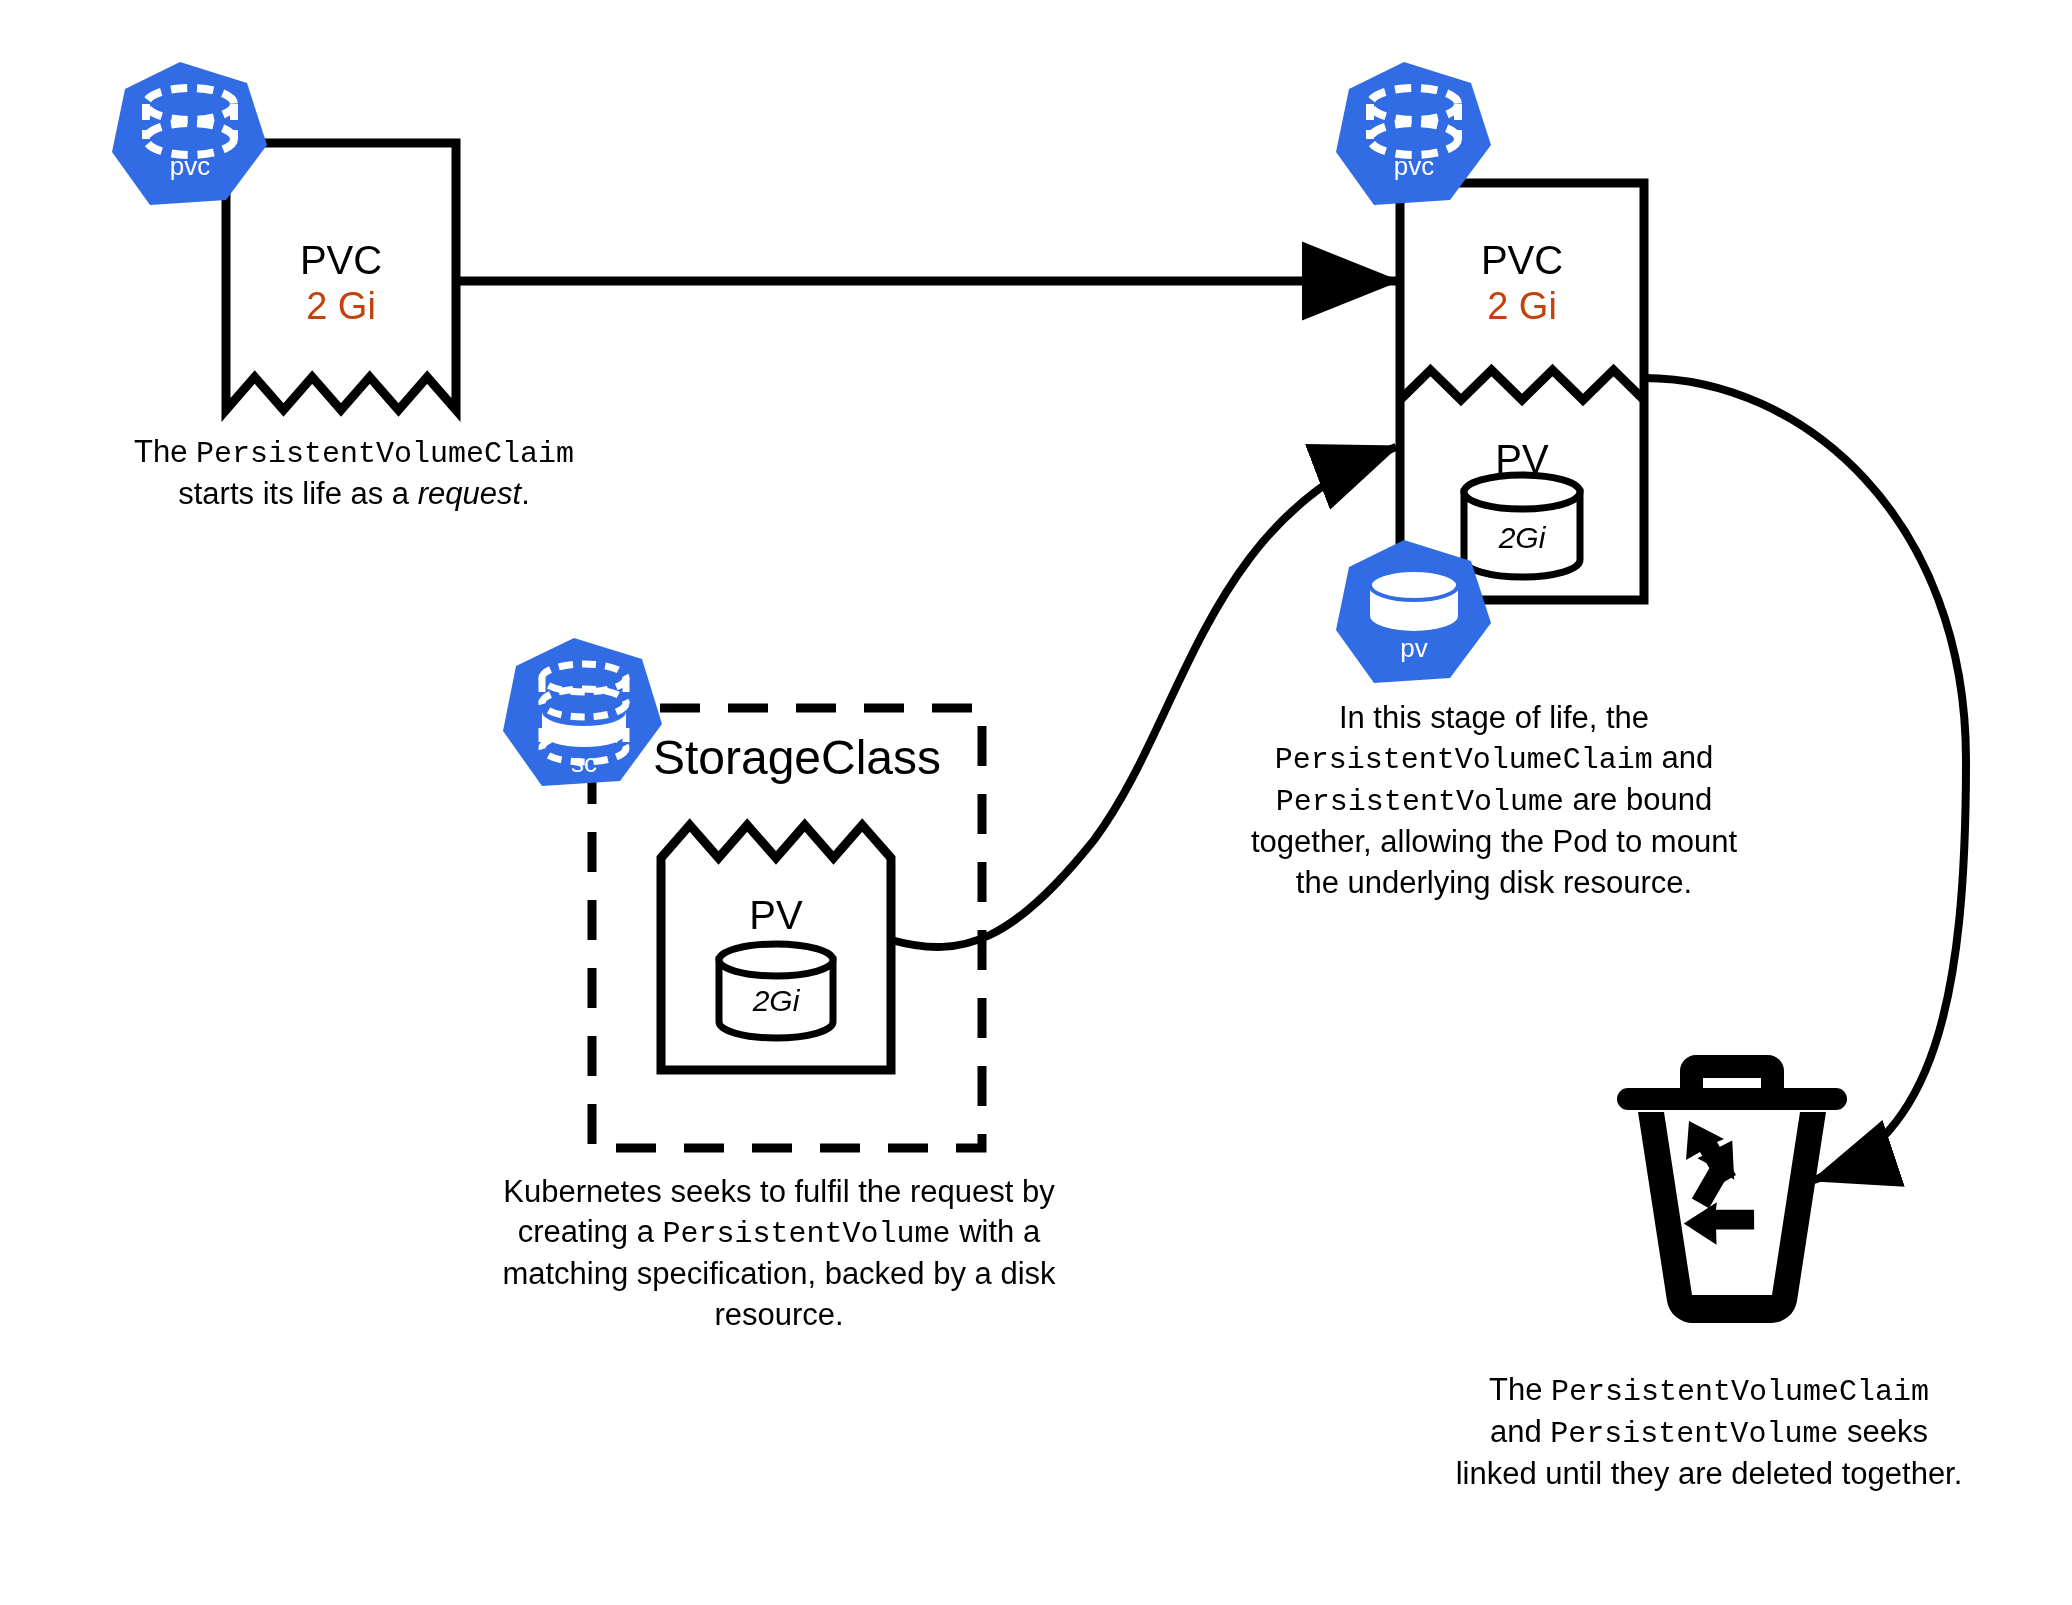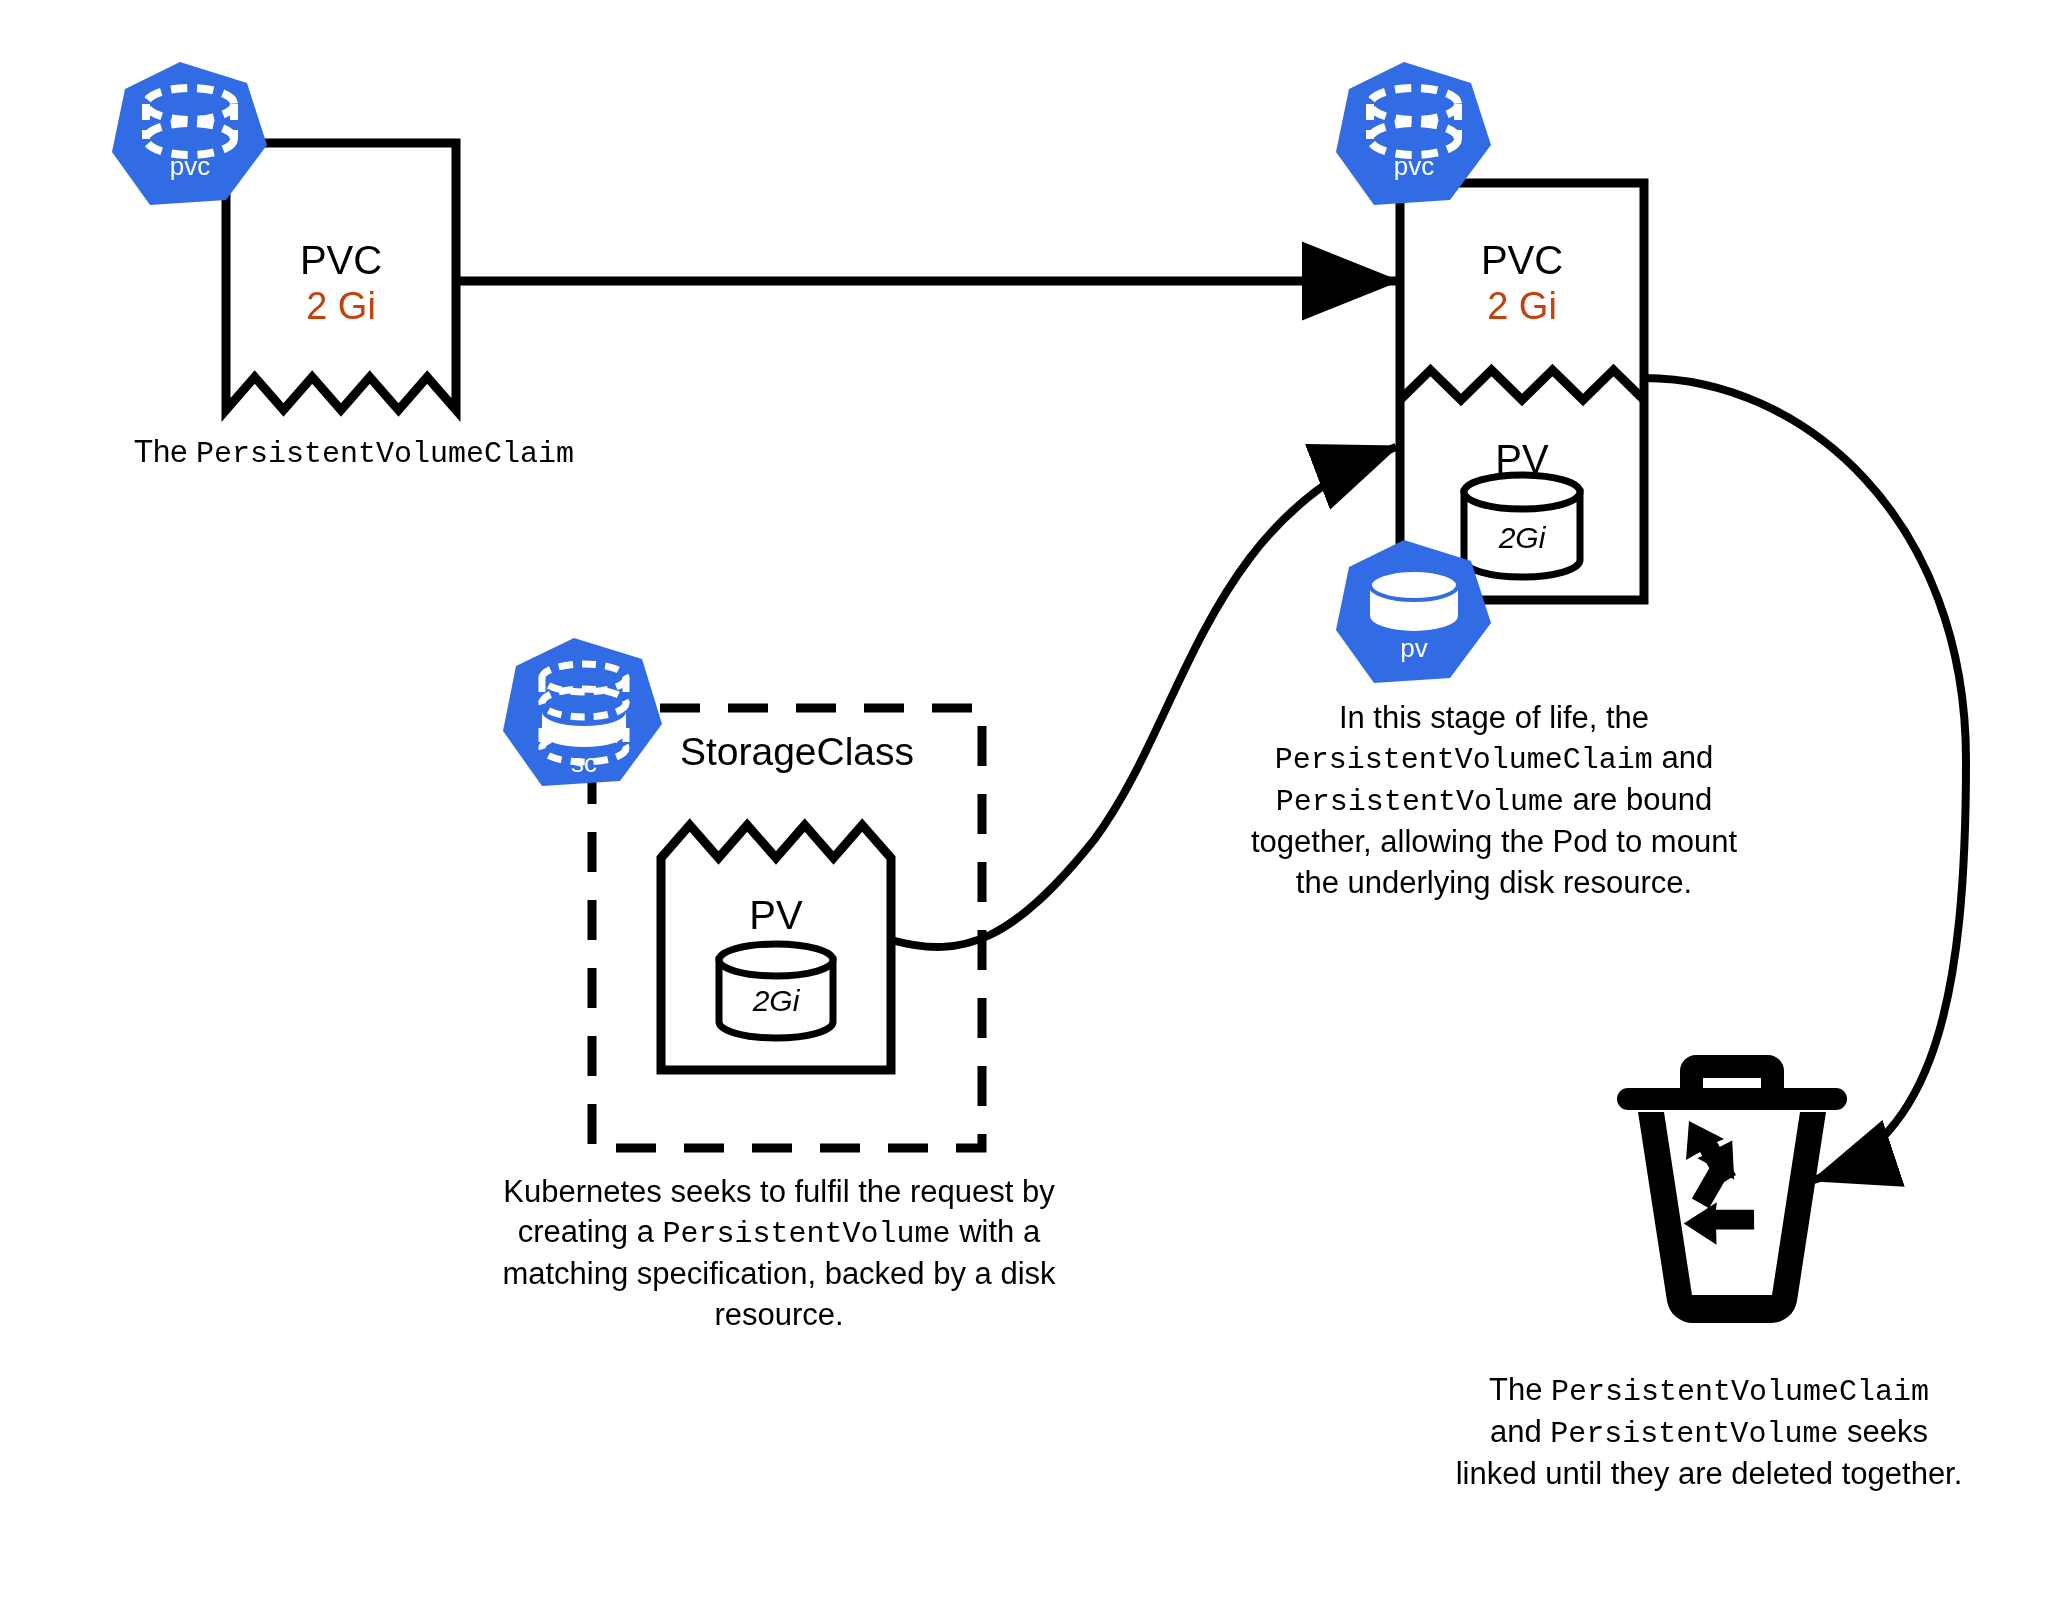--- a/index.html
+++ b/index.html
@@ -9,21 +9,21 @@
   svg.layer{position:absolute;left:0;top:0;width:2072px;height:1605px;overflow:visible;}
   .cap{position:absolute;text-align:center;line-height:1.30;color:#000;
        font-family:"Liberation Sans", sans-serif;font-size:31px;}
   .cap .code{font-family:"Liberation Mono", monospace;font-size:30px;letter-spacing:0px;text-align:right;}
   .cap .ital{font-style:italic;}
   .lbl{position:absolute;text-align:center;font-family:"Liberation Sans", sans-serif;
        color:#000;white-space:nowrap;}
   .lbl.big{font-size:40px;}
   .lbl.size{font-size:38px;color:#c2410c;}
   .lbl.disk{font-size:30px;font-style:italic;}
-  .lbl.sc{font-size:39px;}
+  .lbl.sc{font-size:48px;}
   .icn-txt{font-family:"Liberation Sans", sans-serif;fill:#ffffff;}
 </style>
 </head>
 <body>
 
 <div id="stage">
 
   <svg class="layer" viewBox="0 0 2072 1605">
     <defs>
       <marker id="ah" markerWidth="13" markerHeight="13" refX="10.5" refY="5" orient="auto" markerUnits="strokeWidth">
@@ -137,20 +137,21 @@
   <div class="lbl size" style="left:1418px;top:285px;width:200px;">2 Gi</div>
   <div class="lbl big" style="left:1418px;top:437px;width:200px;">PV</div>
   <div class="lbl disk" style="left:1448px;top:521px;width:140px;">2Gi</div>
 
   <div class="lbl sc" style="left:648px;top:730px;width:290px;">StorageClass</div>
   <div class="lbl big" style="left:672px;top:893px;width:200px;">PV</div>
   <div class="lbl disk" style="left:702px;top:984px;width:140px;">2Gi</div>
 
   <div class="cap" style="left:60px;top:432px;width:580px;">
     <div><span>The </span><span class="code">PersistentVolumeClaim</span></div>
+    <div><span>starts its life as a </span><span class="ital">request</span><span>.</span></div>
   </div>
 
   <div class="cap" style="left:430px;top:1172px;width:690px;">
     <div><span>Kubernetes seeks to fulfil the request by</span></div>
     <div><span>creating a </span><span class="code">PersistentVolume</span><span> with a</span></div>
     <div><span>matching specification, backed by a disk</span></div>
     <div><span>resource.</span></div>
   </div>
 
   <div class="cap" style="left:1190px;top:698px;width:600px;">

